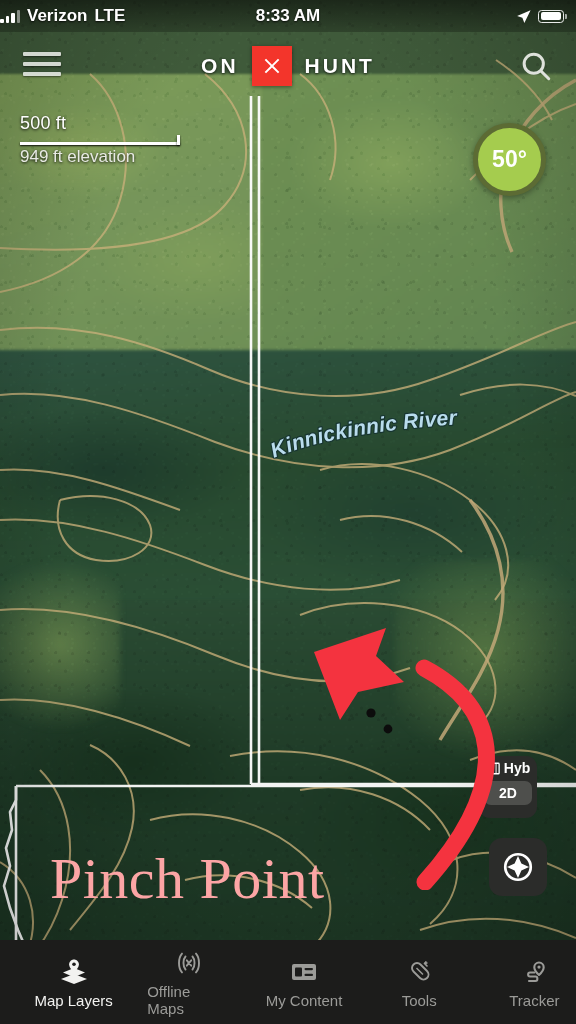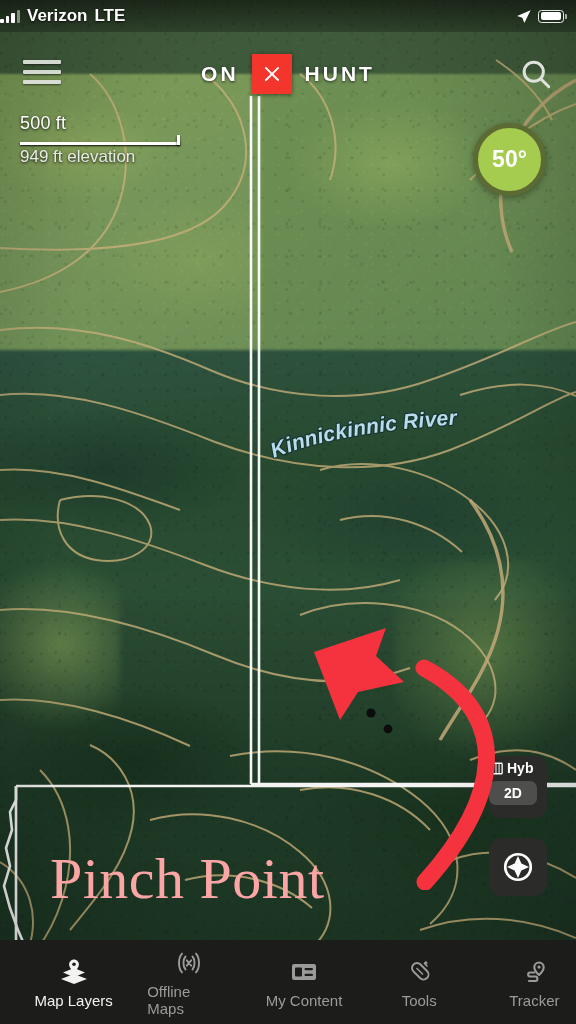--- a/index.html
+++ b/index.html
@@ -91,21 +91,21 @@
   .bars i:nth-child(2){height:7px}
   .bars i:nth-child(3){height:10px}
   .bars i:nth-child(4){height:13px;background:rgba(255,255,255,.45)}
   #sb-center { position:absolute; left:0; right:0; text-align:center; pointer-events:none; }
   #sb-right { margin-left:auto; display:flex; align-items:center; gap:6px; padding-right:12px; }
   .batt { width:26px; height:13px; border:1.6px solid rgba(255,255,255,.9); border-radius:3.5px; position:relative; }
   .batt::after { content:""; position:absolute; right:-4px; top:3.5px; width:2px; height:5px; background:rgba(255,255,255,.6); border-radius:0 1px 1px 0; }
   .batt i { position:absolute; left:1.5px; top:1.5px; bottom:1.5px; width:20px; background:#fff; border-radius:2px; display:block; }
 
   
-  #header { position:absolute; left:0; top:32px; width:576px; height:68px; z-index:35;margin-top:8px; }
+  #header { position:absolute; left:0; top:32px; width:576px; height:68px; z-index:35; }
   #hamburger { position:absolute; left:23px; top:16px; width:38px; height:32px; display:flex; flex-direction:column; justify-content:space-between; padding:4px 0; cursor:pointer; }
   #hamburger span { display:block; height:4px; background:rgba(225,228,222,.92); border-radius:1px; box-shadow:0 1px 2px rgba(0,0,0,.5); }
   #logo { position:absolute; left:0; right:0; top:14px; display:flex; align-items:center; justify-content:center; gap:0; }
   #logo .word { color:#fff; font-size:21px; font-weight:700; letter-spacing:3px; text-shadow:0 1px 3px rgba(0,0,0,.7); }
   #logo .xbox { width:40px; height:40px; background:#f3352b; display:flex; align-items:center; justify-content:center; margin:0 13px; box-shadow:0 1px 4px rgba(0,0,0,.45); }
   #logo .xbox svg { width:22px; height:22px; }
   #search-btn { position:absolute; right:22px; top:16px; width:36px; height:36px; cursor:pointer; }
 
   
   #scalebar { position:absolute; left:20px; top:113px; z-index:30; }
@@ -132,23 +132,23 @@
   
   #annot-arrow { position:absolute; left:300px; top:620px; z-index:32; pointer-events:none; }
   #annot-text {
     position:absolute; left:50px; top:845px; z-index:32;
     color:#fca5a5; font-family:"Liberation Serif", serif; font-size:58px; font-weight:400;
     letter-spacing:.5px; white-space:nowrap; pointer-events:none;
   }
 
   
   #layer-ctl {
-    position:absolute; left:489px; top:756px; width:58px; height:62px;
+    position:absolute; left:479px; top:756px; width:58px; height:62px;
     background:#2b2c2a; border-radius:11px; z-index:31;
-    display:flex; flex-direction:column; padding-top:4px; cursor:pointer;
+    display:flex; flex-direction:column; align-items:center; padding-top:4px; cursor:pointer;
   }
   #layer-ctl .row1 { display:flex; align-items:center; gap:4px; color:#fff; font-size:14px; font-weight:700; }
   #layer-ctl .pill { margin-top:5px; width:48px; height:24px; background:#4e4f4c; border-radius:7px; color:#fff; font-size:14px; font-weight:700; display:flex; align-items:center; justify-content:center; }
   #locate-btn {
     position:absolute; left:489px; top:838px; width:58px; height:58px;
     background:#2b2c2a; border-radius:13px; z-index:31;
     display:flex; align-items:center; justify-content:center; cursor:pointer;
   }
 
   
@@ -245,20 +245,21 @@
     <div id="sb-left">
       <span class="bars">
           <i></i>
           <i></i>
           <i></i>
           <i></i>
         </span>
       <span>Verizon</span>
       <span>LTE</span>
     </div>
+    <div id="sb-center">8:33 AM</div>
     <div id="sb-right">
       <svg width="17" height="17" viewBox="0 0 24 24">
         <path d="M22 3 L3 11.2 L10.4 13.6 L13.2 21 Z" fill="#fff"></path>
       </svg>
       <span class="batt">
           <i></i>
         </span>
     </div>
   </div>
 

